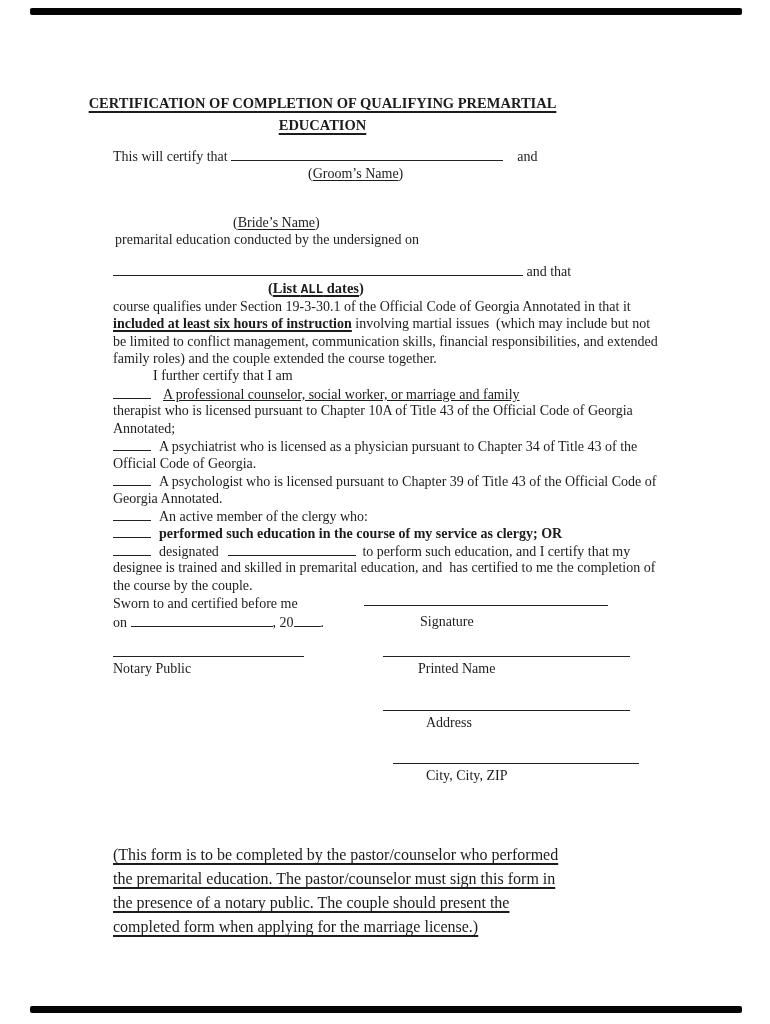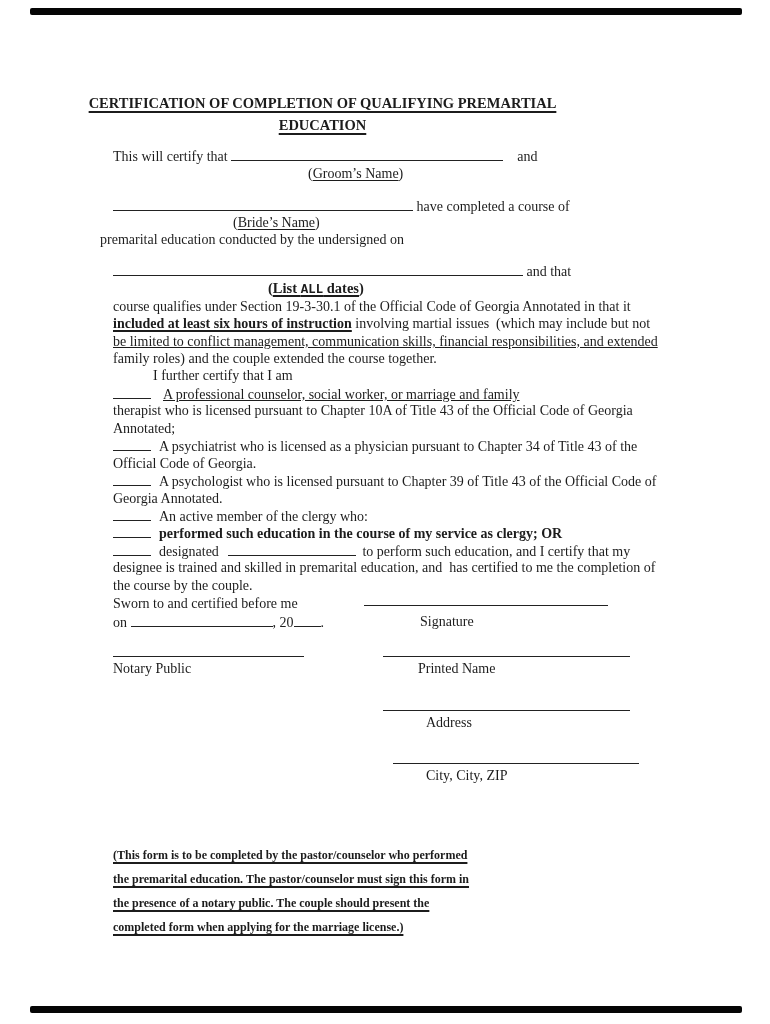--- a/index.html
+++ b/index.html
@@ -12,47 +12,46 @@
   .bar  { position:absolute; background:#050505; border-radius:2px; }
   .blank{ display:inline-block; border-bottom:1.5px solid #222; height:13px; vertical-align:baseline; }
   .rule { position:absolute; height:0; border-top:1.5px solid #222; }
   .b    { font-weight:bold; }
   .u    { text-decoration:underline; text-underline-offset:2px; text-decoration-thickness:1px; }
   .bu   { font-weight:bold; text-decoration:underline; text-underline-offset:2px; text-decoration-thickness:1.5px; }
   .titleblock { position:absolute; left:0; width:645px; text-align:center; font-weight:bold; font-size:14.5px; line-height:22px; }
   .title-underline { text-decoration:underline; text-underline-offset:3px; text-decoration-thickness:1.5px; }
   .mono { font-family:"Liberation Mono","DejaVu Sans Mono",monospace; font-size:12.5px; font-weight:bold; }
   .datesgroup { font-weight:bold; font-size:14.5px; text-decoration:underline; text-underline-offset:2px; text-decoration-thickness:1.5px; }
-  .footerline { position:absolute; white-space:pre; font-weight:bold; font-size:12px; line-height:24.5px;
+  .footerline { position:absolute; white-space:pre; font-weight:normal; font-size:16px; line-height:24.5px;
                 text-decoration:underline; text-underline-offset:3px; text-decoration-thickness:2px; }
 </style>
 </head>
 <body>
 
 <div class="page">
 
   <div class="bar" style="left:30px; top:8px; width:712px; height:7px;"></div>
   <div class="bar" style="left:30px; top:1006px; width:712px; height:7px;"></div>
 
   <div class="titleblock" style="top:92px;"><span class="title-underline">CERTIFICATION OF COMPLETION OF QUALIFYING PREMARTIAL</span></div>
   <div class="titleblock" style="top:114px;"><span class="title-underline">EDUCATION</span></div>
 
   <div class="line" style="left:113px; top:147px;"><span>This will certify that </span><span class="blank" style="width:272px; margin-right:14px;"></span><span>and</span></div>
   <div class="line" style="left:113px; top:165px; padding-left:195px;"><span>(</span><span class="u">Groom’s Name</span><span>)</span></div>
 
-  <div class="line" style="left:113px; top:197px;"><span class="blank" style="width:300px;"></span><span> have completed a course of</span></div>
   <div class="line" style="left:113px; top:214px; padding-left:120px;"><span>(</span><span class="u">Bride’s Name</span><span>)</span></div>
-  <div class="line" style="left:100px; top:231px;">premarital education conducted by the undersigned on</div>
+  <div class="line" style="left:115px; top:231px;">premarital education conducted by the undersigned on</div>
 
   <div class="line" style="left:113px; top:262px;"><span class="blank" style="width:410px;"></span><span> and that</span></div>
   <div class="line" style="left:113px; top:280px; padding-left:155px;"><span class="b" style="font-size:14.5px;">(</span><span class="datesgroup"><span>List </span><span class="mono">ALL</span><span> dates</span></span><span class="b" style="font-size:14.5px;">)</span></div>
 
   <div class="line" style="left:113px; top:298px;">course qualifies under Section 19-3-30.1 of the Official Code of Georgia Annotated in that it</div>
   <div class="line" style="left:113px; top:315px;"><span class="bu">included at least six hours of instruction</span><span> involving martial issues  (which may include but not</span></div>
-  <div class="line" style="left:113px; top:333px;text-decoration:underline;">be limited to conflict management, communication skills, financial responsibilities, and extended</div>
+  <div class="line" style="left:113px; top:333px;">be limited to conflict management, communication skills, financial responsibilities, and extended</div>
   <div class="line" style="left:113px; top:350px;">family roles) and the couple extended the course together.</div>
   <div class="line" style="left:113px; top:367px; padding-left:40px;">I further certify that I am</div>
 
   <div class="line" style="left:113px; top:385px;text-decoration:underline;"><span class="blank" style="width:38px; margin-right:12px;"></span><span>A professional counselor, social worker, or marriage and family</span></div>
   <div class="line" style="left:113px; top:402px;">therapist who is licensed pursuant to Chapter 10A of Title 43 of the Official Code of Georgia</div>
   <div class="line" style="left:113px; top:420px;">Annotated;</div>
   <div class="line" style="left:113px; top:437px;"><span class="blank" style="width:38px; margin-right:8px;"></span><span>A psychiatrist who is licensed as a physician pursuant to Chapter 34 of Title 43 of the</span></div>
   <div class="line" style="left:113px; top:455px;">Official Code of Georgia.</div>
   <div class="line" style="left:113px; top:472px;"><span class="blank" style="width:38px; margin-right:8px;"></span><span>A psychologist who is licensed pursuant to Chapter 39 of Title 43 of the Official Code of</span></div>
   <div class="line" style="left:113px; top:490px;">Georgia Annotated.</div>

